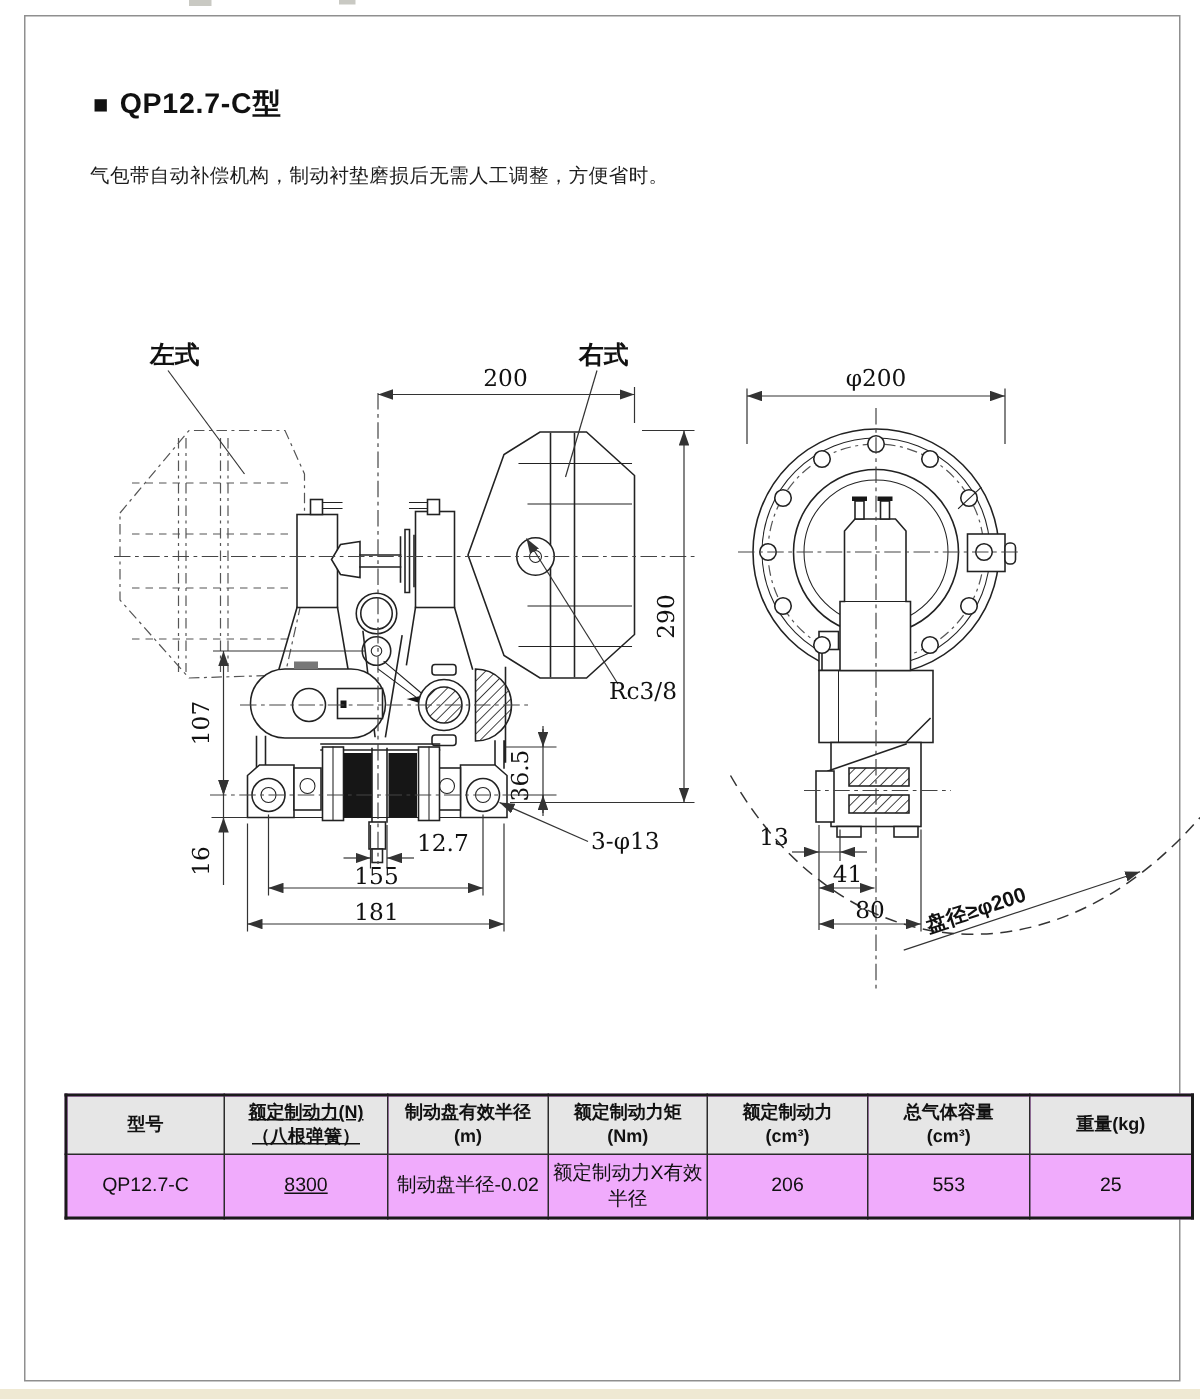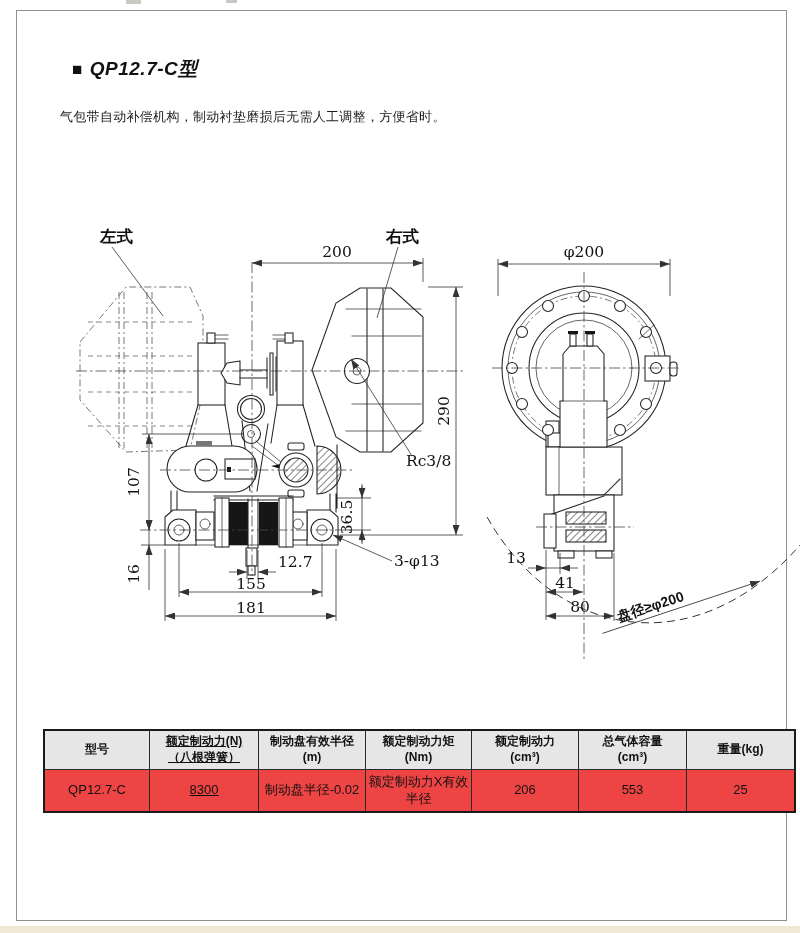--- a/index.html
+++ b/index.html
@@ -4,29 +4,29 @@
 <style>
   html,body{margin:0;padding:0;}
   body{width:800px;height:933px;position:relative;background:#ffffff;overflow:hidden;
        font-family:"Liberation Sans",sans-serif;color:#111;}
   .page-frame{position:absolute;left:16px;top:10px;width:769px;height:909px;
               border:1px solid #8f8f8f;background:#fff;}
   .edge-strip{position:absolute;left:0;bottom:0;width:100%;height:7px;background:#efe9d3;}
   .artifact{position:absolute;background:#c9c9c3;}
   .a1{left:126px;top:0;width:15px;height:4px;}
   .a2{left:226px;top:0;width:11px;height:3px;}
-  .title{position:absolute;left:72px;top:56px;font-weight:700;font-size:19px;
-         letter-spacing:.5px;white-space:nowrap;font-style:italic;}
+  .title{position:absolute;left:62px;top:56px;font-weight:700;font-size:19px;
+         letter-spacing:.5px;white-space:nowrap;}
   .title .marker{font-size:17px;margin-right:7px;}
   .desc{position:absolute;left:60px;top:108px;font-size:13px;letter-spacing:.3px;
         color:#1c1c1c;white-space:nowrap;font-family:Liberation Serif, serif;}
   svg.draw{position:absolute;left:0;top:0;}
 
   .spec{position:absolute;left:43px;top:729px;width:715px;border-collapse:collapse;
-        table-layout:fixed;background:#ef4444;border:2px solid #1a1a1a;}
+        table-layout:fixed;background:#f0abfc;border:2px solid #1a1a1a;}
   .spec th,.spec td{border:1px solid #2b2b2b;text-align:center;vertical-align:middle;
         padding:1px 2px;overflow:hidden;}
   .spec th{height:36px;background:#e6e6e6;font-weight:700;font-size:12px;line-height:1.3;
         white-space:pre-line;}
   .spec td{height:39px;font-size:13px;line-height:1.25;}
   .c0{width:100px;}.c1{width:104px;text-decoration:underline;}.c2{width:102px;}.c3{width:101px;}
   .c4{width:102px;}.c5{width:103px;margin-top:20px;}.c6{width:103px;}
 
   
   .s{stroke:#222;stroke-width:1.05;fill:none;stroke-linecap:square;}

